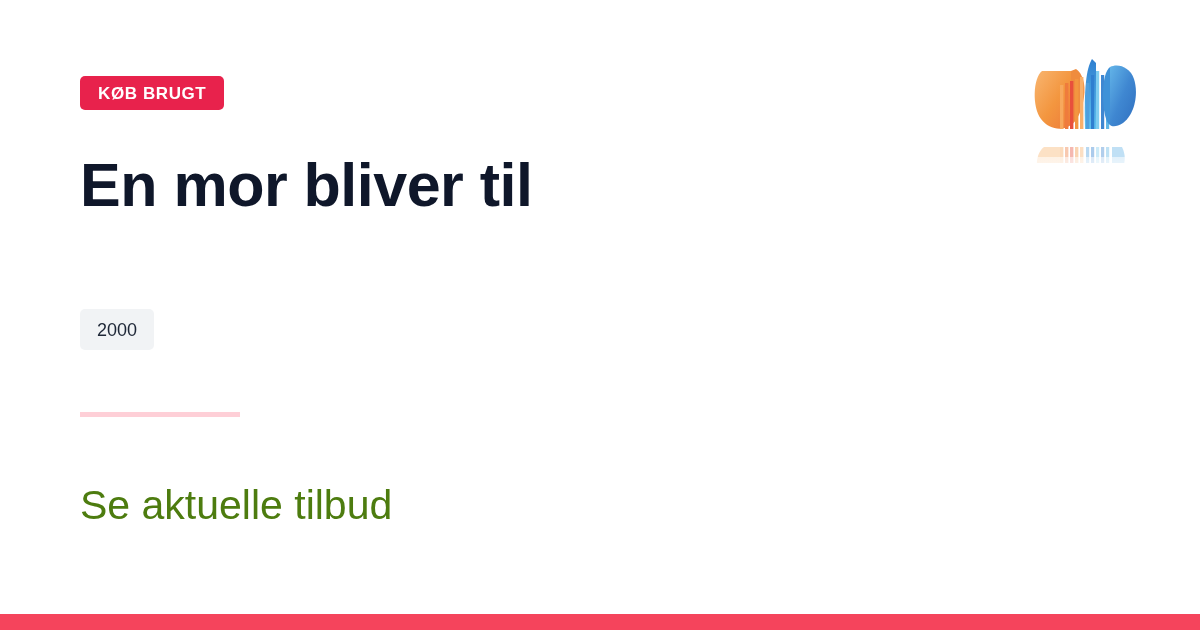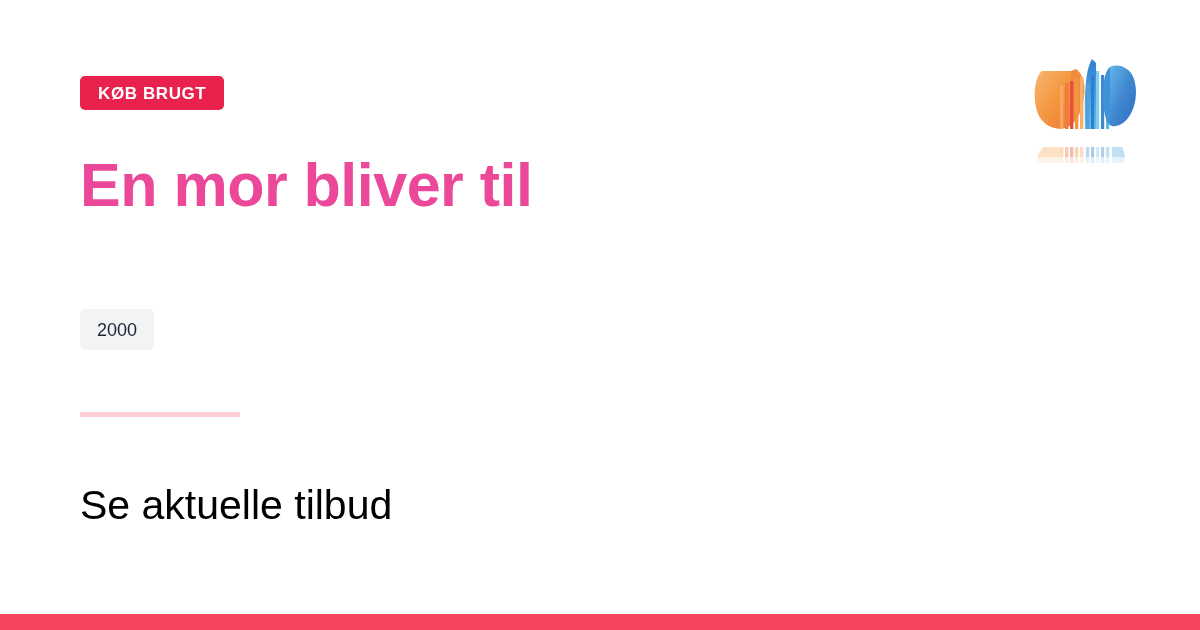--- a/index.html
+++ b/index.html
@@ -55,21 +55,21 @@
   }
 
   
   .title {
     position: absolute;
     left: 80px;
     top: 152px;
     margin: 0;
     font-size: 61px;
     font-weight: bold;
-    color: #ec4899;
+    color: #0f172a;
     letter-spacing: -0.5px;
     line-height: 1.1;
     white-space: nowrap;
   }
 
   
   .subtitle {
     position: absolute;
     left: 80px;
     top: 246px;
@@ -109,21 +109,21 @@
   }
 
   
   .cta {
     position: absolute;
     left: 80px;
     top: 481px;
     margin: 0;
     font-size: 41px;
     font-weight: normal;
-    color: #000000;
+    color: #4d7c0f;
     line-height: 1.2;
     white-space: nowrap;
   }
 
   
   .bottom-bar {
     position: absolute;
     left: 0;
     right: 0;
     bottom: 0;

